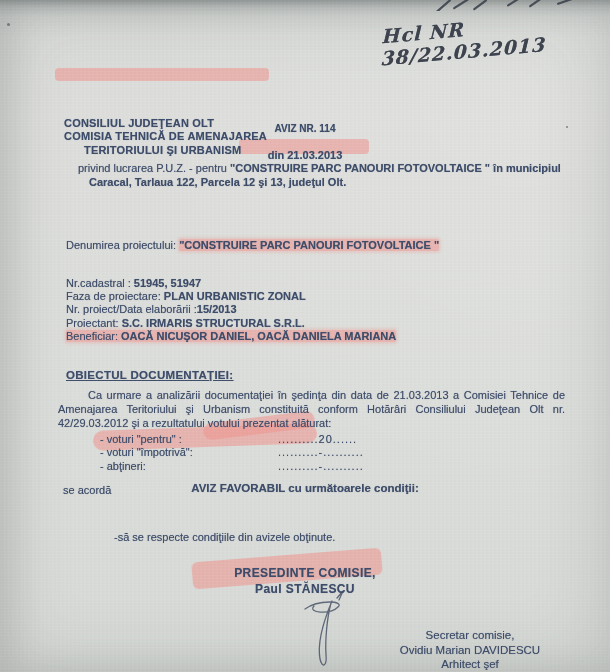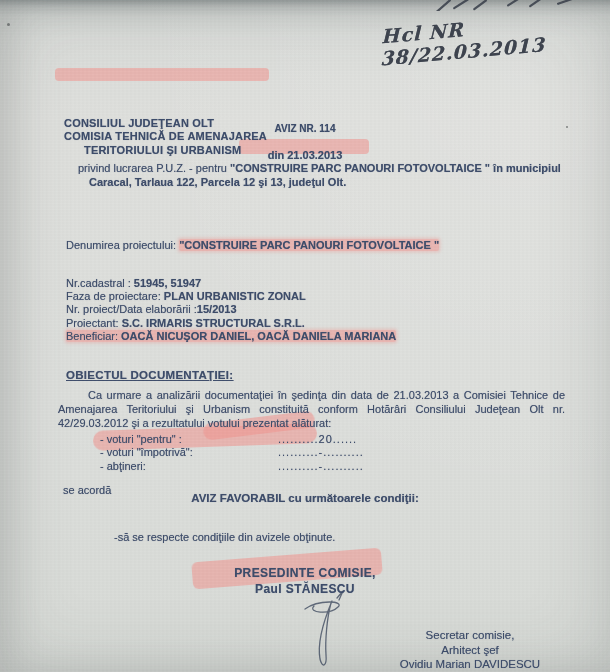--- a/index.html
+++ b/index.html
@@ -55,21 +55,21 @@
   .obj-par{left:58px;top:389px;width:507px;font-size:11px;line-height:13.9px;text-align:justify;text-indent:30px;}
 
   .votes{left:100px;top:433px;font-size:11px;line-height:13.4px;}
   .votes .vrow{display:flex;position:relative;z-index:1;}
   .votes .vlabel{width:158px;}
   .votes .vval{letter-spacing:1px;margin-left:20px;}
   .band-votes{left:93px;top:427px;width:224px;height:20px;transform:rotate(-2deg);border-radius:10px;}
   .band-votes2{left:203px;top:417px;width:112px;height:17px;transform:rotate(-7deg);border-radius:9px;}
 
   .grant{left:63px;top:484px;font-size:11px;}
-  .decision{top:492px;left:0;width:610px;text-align:center;font-weight:bold;font-size:11.5px;}
+  .decision{top:482px;left:0;width:610px;text-align:center;font-weight:bold;font-size:11.5px;}
   .condition{left:114px;top:531px;font-size:11px;}
 
   .president{left:140px;top:555px;width:330px;text-align:center;font-weight:bold;font-size:12px;line-height:15.5px;letter-spacing:0.4px;margin-top:11px;}
   .band-president{left:192px;top:555px;width:190px;height:27px;transform:rotate(-4.5deg);border-radius:6px;}
 
   .sig{left:293px;top:590px;}
   .secretary{left:350px;top:628px;width:240px;text-align:center;font-size:11.5px;line-height:14.6px;}
 
   .speck{position:absolute;background:rgba(55,58,60,0.55);border-radius:50%;}
 </style>
@@ -154,20 +154,20 @@
   <svg class="abs sig" width="62" height="80" viewBox="0 0 62 80">
     <g stroke="#4a5568" stroke-width="1.3" fill="none" opacity="0.85" stroke-linecap="round">
       <path d="M44 8 L50 1 L46 10"></path>
       <path d="M12 19 C26 9, 52 11, 45 17 C37 25, 14 23, 21 16"></path>
       <path d="M39 11 C31 30, 24 52, 27 69 C29 78, 34 77, 33 65 C32 50, 34 28, 38 13"></path>
     </g>
   </svg>
 
   <div class="abs secretary ink">
     <div>Secretar comisie,</div>
+    <div>Ovidiu Marian DAVIDESCU</div>
     <div>Arhitect şef</div>
-    <div>Ovidiu Marian DAVIDESCU</div>
   </div>
 
   <div class="speck" style="left:7px;top:23px;width:3px;height:3px;"></div>
   <div class="speck" style="left:566px;top:126px;width:2px;height:2px;"></div>
 
 </div>
 
 </body></html>

